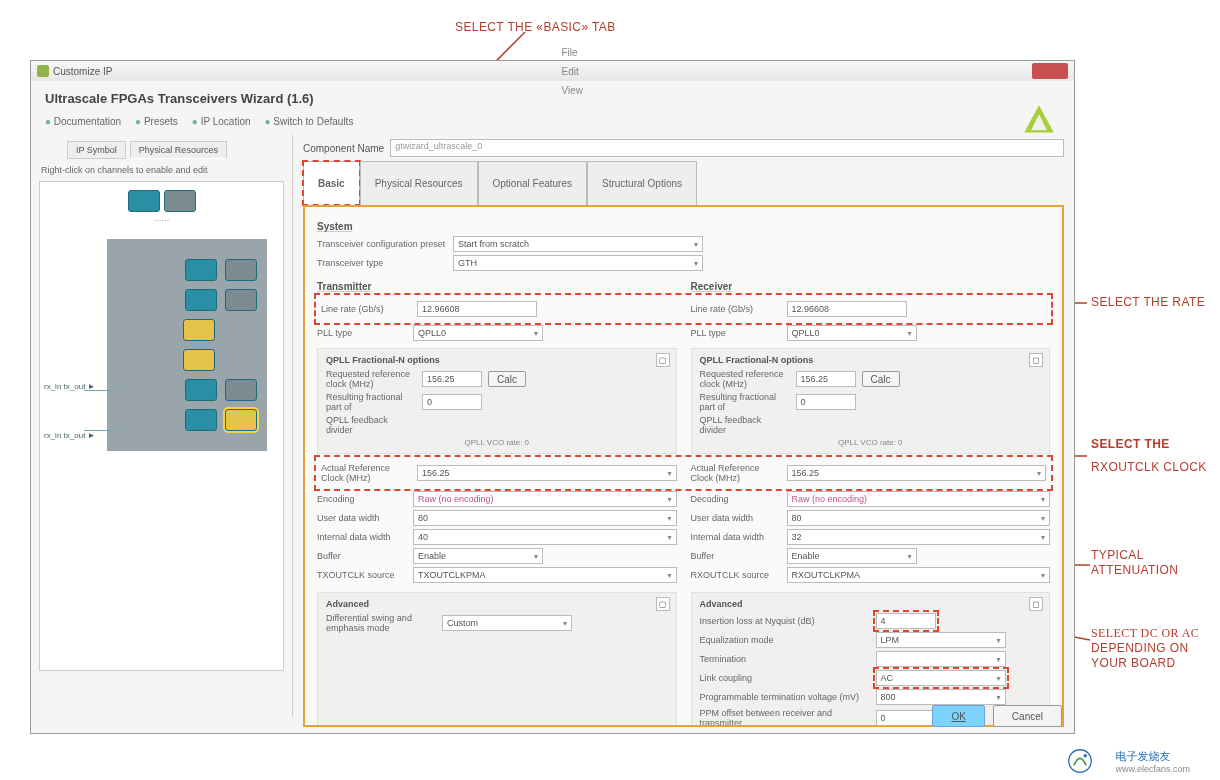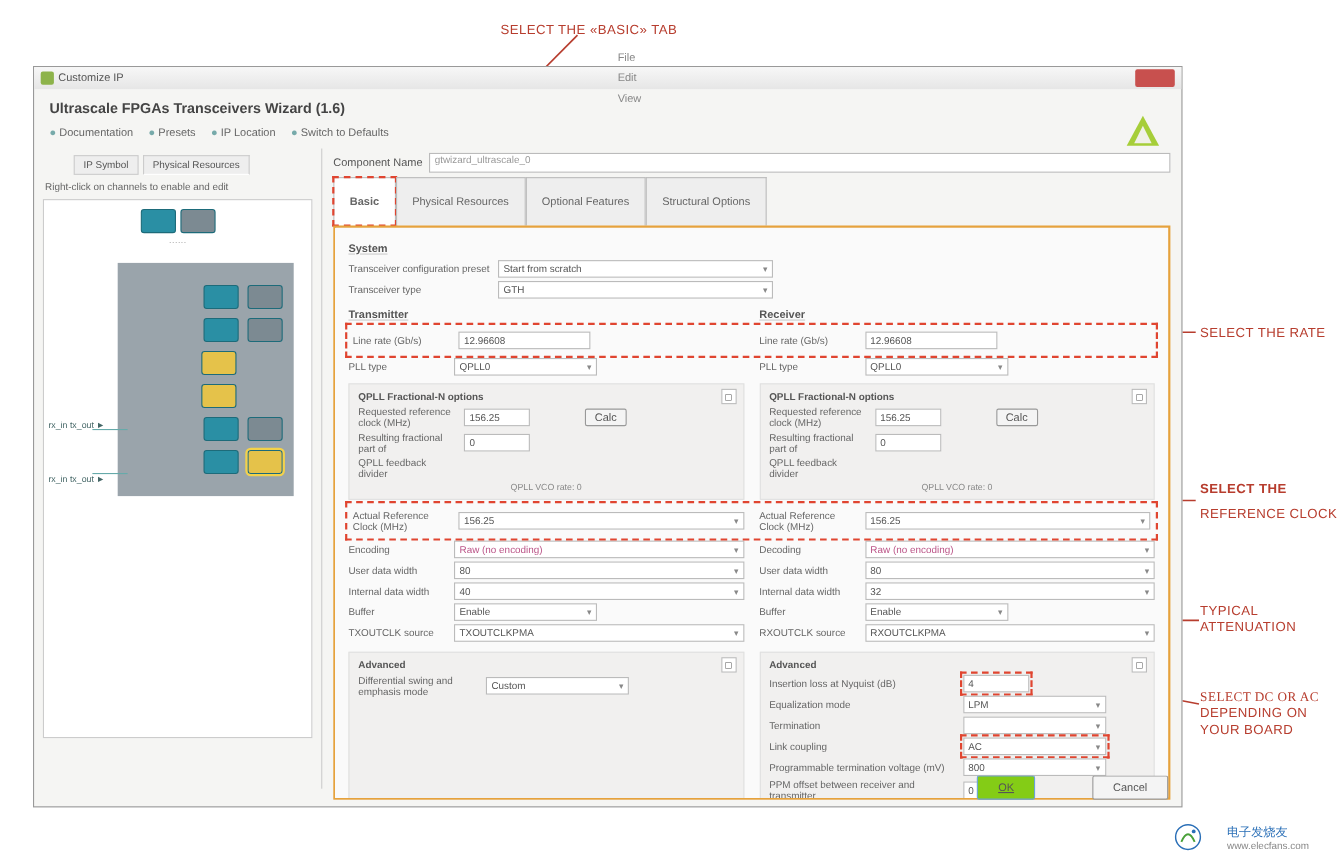--- a/index.html
+++ b/index.html
@@ -47,38 +47,38 @@
   .select { height:16px; border:1px solid #bbb; background:#fff; min-width:130px; display:flex; align-items:center; justify-content:space-between; padding:0 4px;}
   .select::after { content:"▾"; font-size:8px; color:#888;}
   .input { height:16px; border:1px solid #bbb; background:#fff; padding:0 4px; display:flex; align-items:center;}
   .cols2 { display:flex; gap:14px;}
   .col { flex:1;}
   .subsection { background:#f1f0ef; padding:6px 8px; position:relative; border:1px solid #e0e0e0;}
   .subsection .ss-title { font-size:9px; font-weight:bold; color:#555; margin-bottom:4px;}
   .ss-toggle { position:absolute; right:6px; top:4px; width:14px; height:14px; border:1px solid #bbb; background:#fff; display:flex; align-items:center; justify-content:center; font-size:8px;}
   .dashed { outline:2px dashed #e04530; outline-offset:1px;}
   .footer-bar { position:absolute; right:12px; bottom:6px; display:flex; gap:8px;}
-  .btn { height:22px; padding:0 18px; border:1px solid #999; background:#f4f4f4; font-size:10px; display:flex; align-items:center; border-radius:2px;margin-left:44px;}
-  .btn.primary { background:#84cc16; border-color:#6aa3d8;text-decoration:underline;}
+  .btn { height:22px; padding:0 18px; border:1px solid #999; background:#f4f4f4; font-size:10px; display:flex; align-items:center; border-radius:2px;}
+  .btn.primary { background:#7dd3fc; border-color:#6aa3d8;text-decoration:underline;}
   
   .callout { position:absolute; color:#b73d2e; font-size:12px; letter-spacing:0.4px; font-family:"Segoe UI",Arial,sans-serif;}
   .arrow { position:absolute; }
   .arrow svg { overflow:visible;}
   
   .watermark { position:absolute; right:30px; bottom:6px; display:flex; align-items:flex-end; gap:22px; color:#2a6fb7; font-size:11px;}
   .watermark .m { width:26px; height:26px; }
   .watermark .sub { color:#888; font-size:9px;}
 </style>
 </head>
 <body>
 
 <div class="callout" style="left:455px; top:20px;">SELECT THE «BASIC» TAB</div>
 <div class="callout" style="left:1091px; top:295px;">SELECT THE RATE</div>
 <div class="callout" style="left:1091px; top:437px;font-weight:bold;">SELECT THE</div>
-<div class="callout" style="left:1091px; top:460px;">REFERENCE CLOCK</div>
+<div class="callout" style="left:1091px; top:460px;">RXOUTCLK CLOCK</div>
 <div class="callout" style="left:1091px; top:548px;">TYPICAL</div>
 <div class="callout" style="left:1091px; top:563px;text-align:center;">ATTENUATION</div>
 <div class="callout" style="left:1091px; top:626px;font-family:Liberation Serif, serif;">SELECT DC OR AC</div>
 <div class="callout" style="left:1091px; top:641px;">DEPENDING ON</div>
 <div class="callout" style="left:1091px; top:656px;">YOUR BOARD</div>
 
 <div class="arrow" style="left:360px; top:32px;">
 <svg width="170" height="170">
       <defs>
         <marker id="ah1" markerWidth="8" markerHeight="8" refX="6" refY="3" orient="auto">

